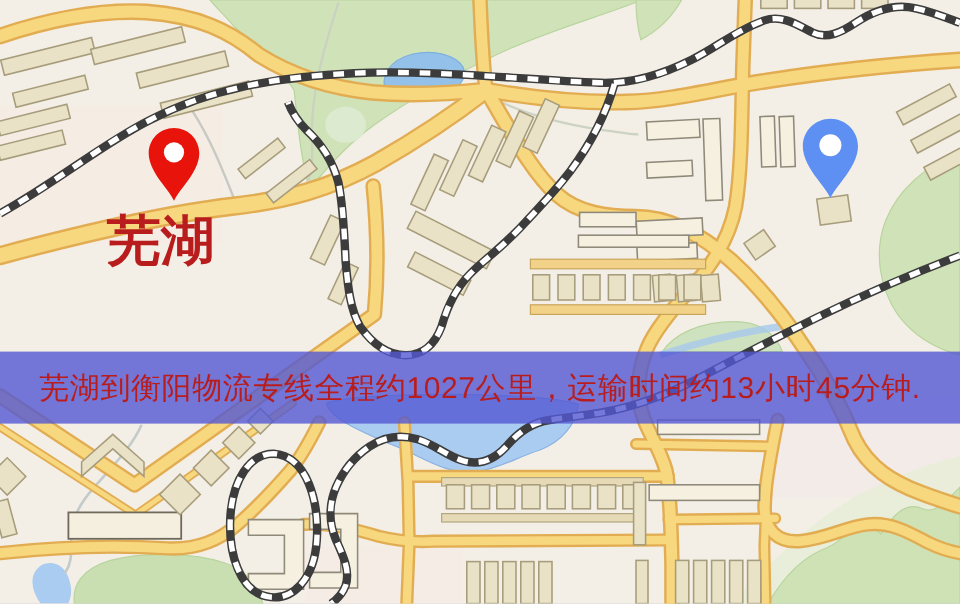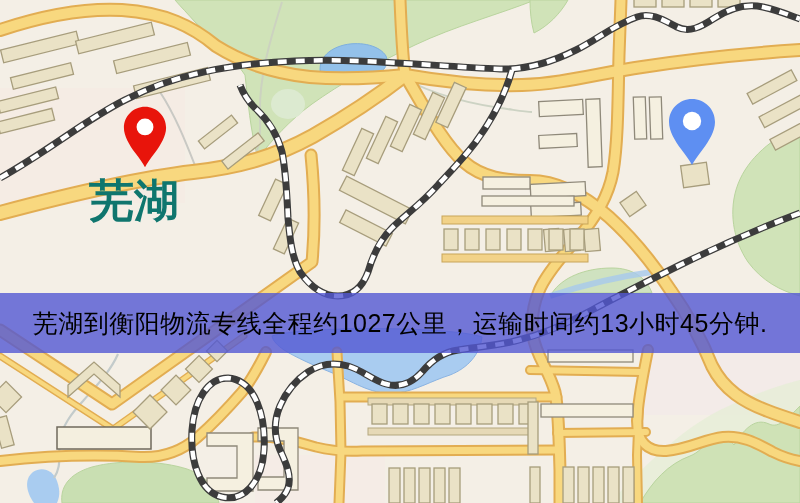--- a/index.html
+++ b/index.html
@@ -14,26 +14,26 @@
   .rail-base use{stroke:#3c3c3c;fill:none;stroke-linecap:butt;}
   .rail-dash use{stroke:#ffffff;fill:none;stroke-dasharray:9 9;stroke-linecap:butt;}
   
   .b1{fill:#eae2c6;stroke:#a79d7c;stroke-width:1.3;}
   .b2{fill:#f5f0e0;stroke:#8f897a;stroke-width:1.3;}
   .b3{fill:#f2d288;stroke:#c8a559;stroke-width:1;}
   .b4{fill:#e6d9b6;stroke:#b3a77f;stroke-width:1;}
 
   .marker-pin{position:absolute;}
   .marker-label{position:absolute;line-height:1;white-space:nowrap;}
-  .origin-label{left:89px;top:178px;font-size:45px;font-weight:700;color:#0f766e;}
+  .origin-label{left:89px;top:178px;font-size:45px;font-weight:700;color:#b91c1c;}
   .destination-label{left:641px;top:178px;font-size:45px;font-weight:500;color:#2a38d4;}
 
   .banner{position:absolute;left:0;top:293px;width:800px;height:60px;
           background:rgba(83,87,211,0.80);display:flex;align-items:center;justify-content:center;}
-  .banner span{color:#000000;font-size:25px;letter-spacing:0.5px;white-space:nowrap;}
+  .banner span{color:#b91c1c;font-size:25px;letter-spacing:0.5px;white-space:nowrap;}
 </style>
 </head>
 <body>
 
 <div class="stage">
 
   <svg class="map-svg" viewBox="0 0 800 503" xmlns="http://www.w3.org/2000/svg">
     <defs>
       <path id="rA" d="M0,30 C45,15 85,8 122,10 C165,13 192,26 216,46 C243,63 272,73 310,77 C345,80 375,78 405,75"></path>
       <path id="rN" d="M400,0 C401,25 402,50 405,75"></path>

